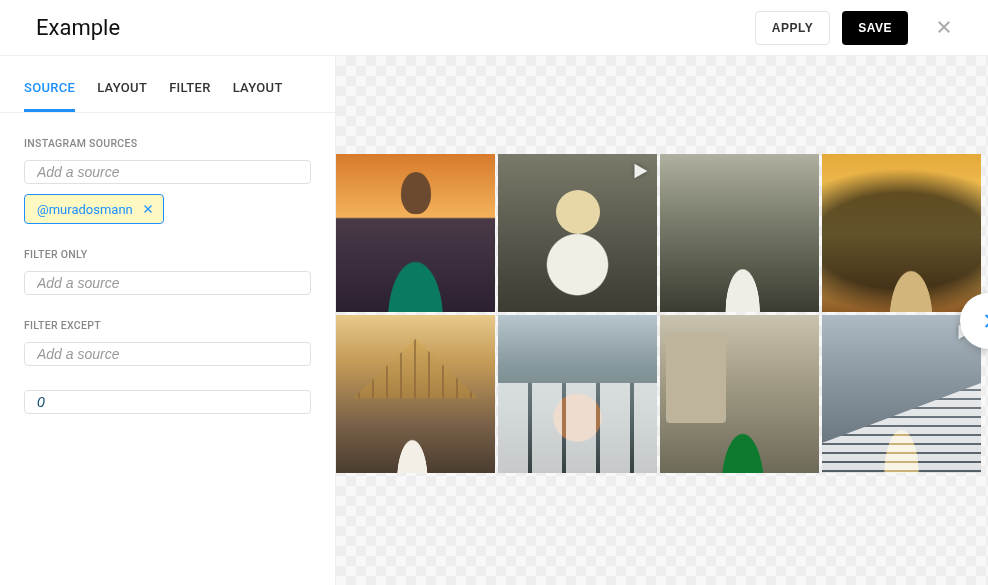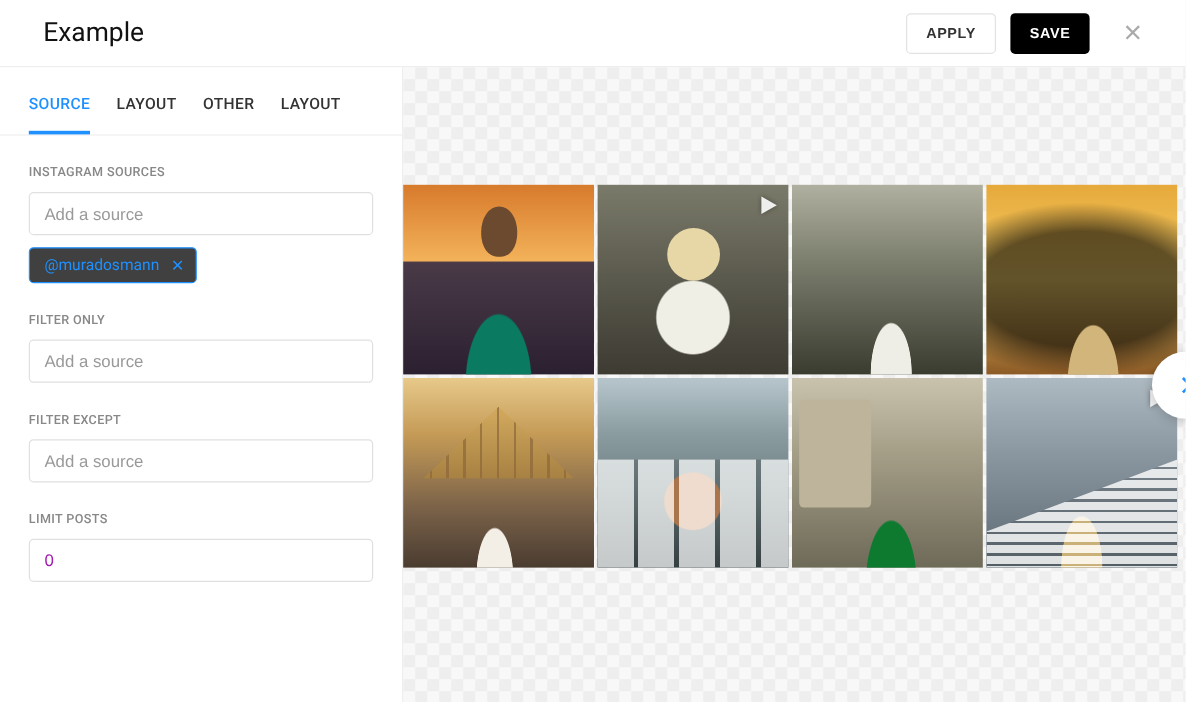--- a/index.html
+++ b/index.html
@@ -14,24 +14,24 @@
   .close-x svg { width: 18px; height: 18px; }
 
   .body { display: flex; height: calc(585px - 56px); }
   .sidebar { width: 336px; border-right: 1px solid #eee; padding: 0; overflow-y: auto; }
   .tabs { display: flex; gap: 22px; padding: 24px 24px 0 24px; border-bottom: 1px solid #eee; }
   .tab { font-size: 13px; font-weight: 500; letter-spacing: 0.3px; padding-bottom: 14px; cursor: pointer; color: #333; border-bottom: 3px solid transparent; }
   .tab.active { color: #1e90ff; border-bottom-color: #1e90ff; }
 
   .section { padding: 24px 24px 0 24px; }
   .section-label { font-size: 10.5px; font-weight: 500; letter-spacing: 0.3px; color: #888; margin-bottom: 10px; }
-  .input { width: 100%; height: 36px; border: 1px solid #e0e0e0; border-radius: 4px; padding: 0 12px; font-size: 14px; color: #a21caf; }
+  .input { width: 100%; height: 24px; border: 1px solid #e0e0e0; border-radius: 4px; padding: 0 12px; font-size: 14px; color: #0c4a6e; font-style: italic; }
   .input::placeholder { color: #999; }
 
-  .chip { display: inline-flex; align-items: center; gap: 8px; height: 30px; padding: 0 8px 0 12px; margin-top: 10px; border: 1px solid #1e90ff; border-radius: 4px; font-size: 13px; color: #1e90ff; background: #404040; }
+  .chip { display: inline-flex; align-items: center; gap: 8px; height: 30px; padding: 0 8px 0 12px; margin-top: 10px; border: 1px solid #1e90ff; border-radius: 4px; font-size: 13px; color: #1e90ff; background: #fef9c3; }
   .chip-x { width: 14px; height: 14px; display: flex; align-items: center; justify-content: center; cursor: pointer; }
   .chip-x svg { width: 12px; height: 12px; }
 
   .preview { flex: 1; position: relative; background-image:
     linear-gradient(45deg, #eee 25%, transparent 25%),
     linear-gradient(-45deg, #eee 25%, transparent 25%),
     linear-gradient(45deg, transparent 75%, #eee 75%),
     linear-gradient(-45deg, transparent 75%, #eee 75%);
     background-size: 20px 20px;
     background-position: 0 0, 0 10px, 10px -10px, -10px 0;
@@ -106,21 +106,21 @@
         </svg>
     </div>
   </div>
 </div>
 
 <div class="body">
   <div class="sidebar">
     <div class="tabs">
       <div class="tab active">SOURCE</div>
       <div class="tab">LAYOUT</div>
-      <div class="tab">OTHER</div>
+      <div class="tab">FILTER</div>
       <div class="tab">LAYOUT</div>
     </div>
 
     <div class="section">
       <div class="section-label">INSTAGRAM SOURCES</div>
       <input class="input" placeholder="Add a source" style="">
       <div class="chip">
         <span>@muradosmann</span>
         <span class="chip-x">
           <svg viewBox="0 0 24 24" fill="none" stroke="#1e90ff" stroke-width="2.5">
@@ -134,21 +134,20 @@
       <div class="section-label">FILTER ONLY</div>
       <input class="input" placeholder="Add a source" style="">
     </div>
 
     <div class="section">
       <div class="section-label">FILTER EXCEPT</div>
       <input class="input" placeholder="Add a source" style="">
     </div>
 
     <div class="section">
-      <div class="section-label">LIMIT POSTS</div>
       <input class="input" value="0" style="">
     </div>
   </div>
 
   <div class="preview">
     <div class="gallery">
       <div class="row">
         <div class="thumb t0"></div>
         <div class="thumb t1">
           <span class="video-icon">

